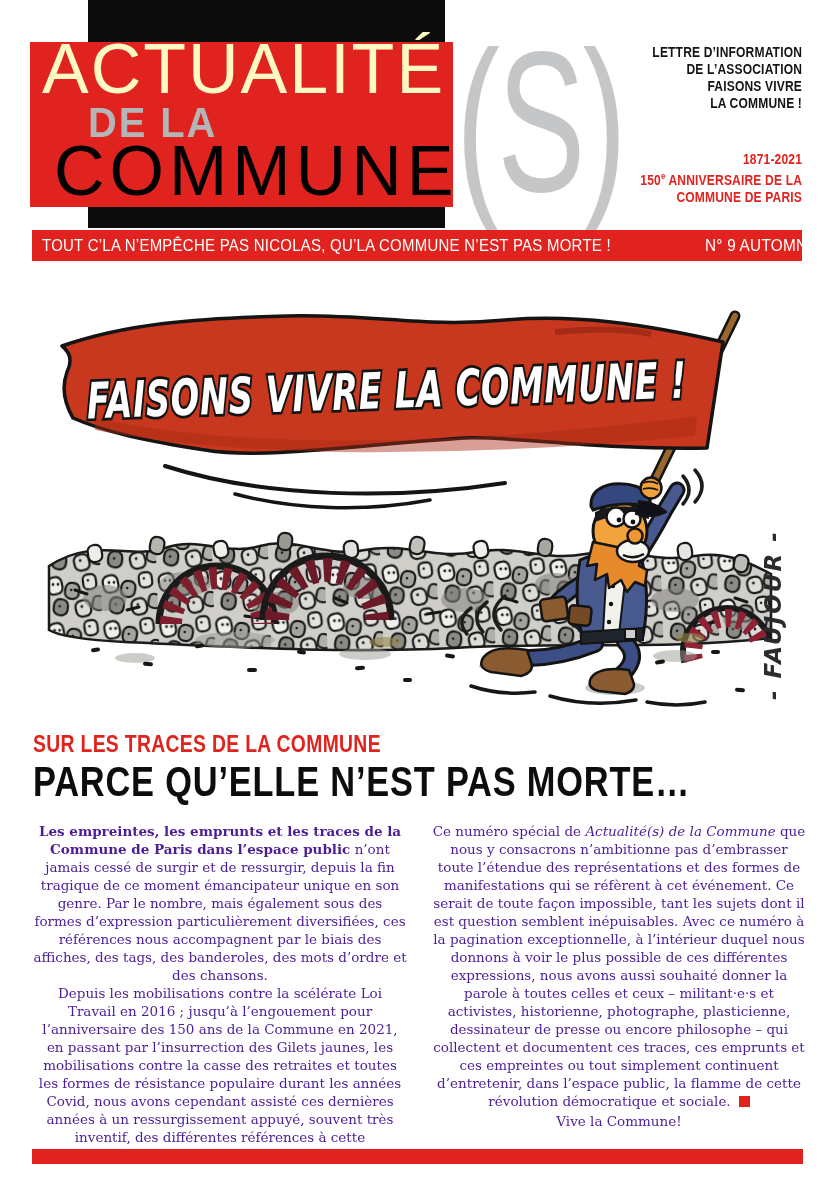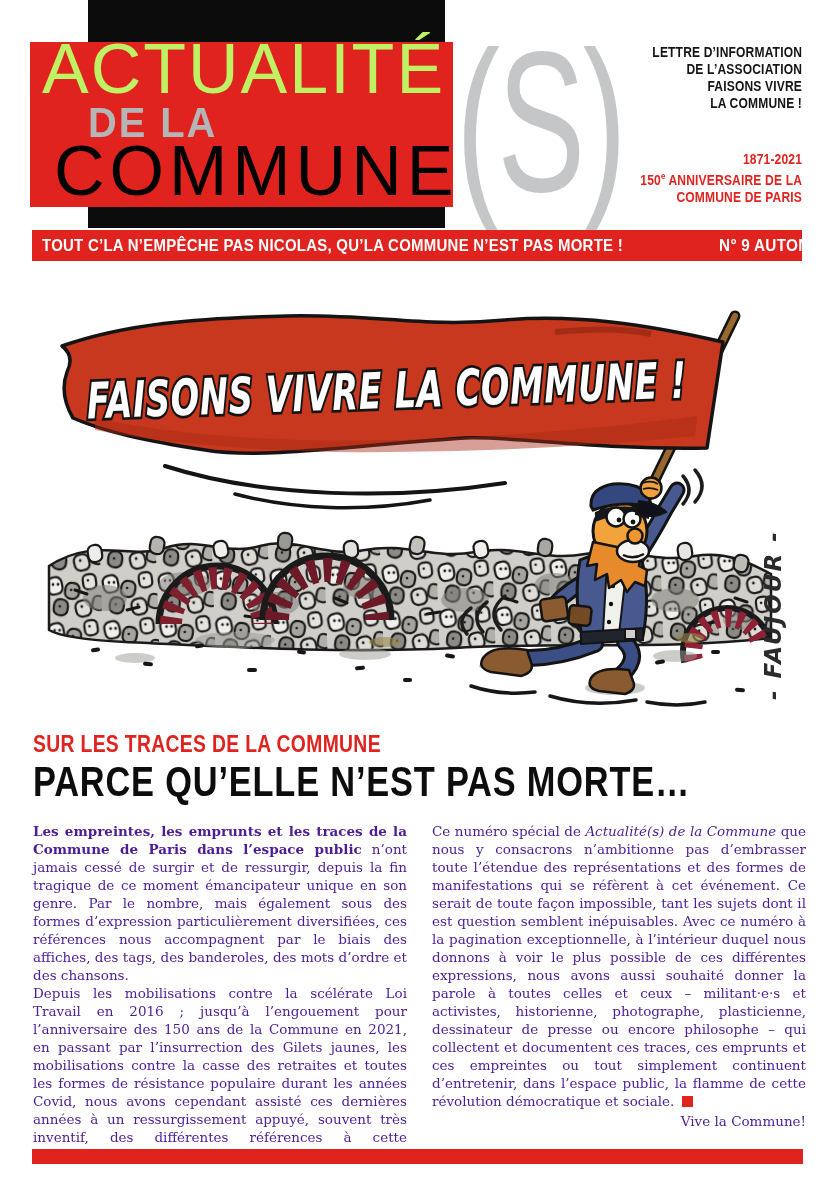--- a/index.html
+++ b/index.html
@@ -10,21 +10,21 @@
   html,body{margin:0;padding:0;background:#ffffff;}
   .page{
     position:relative;width:838px;height:1200px;margin:0 auto;
     background:#ffffff;overflow:hidden;
     font-family:"Liberation Sans",sans-serif;color:var(--ink);
   }
   
   .black-panel{position:absolute;left:88px;top:0;width:357px;height:228px;background:#0c0c0c;}
   .red-box{position:absolute;left:30px;top:42px;width:423px;height:165px;background:var(--red);}
   .m-line{position:absolute;white-space:nowrap;}
-  .t1{left:12px;top:-8px;font-size:70px;line-height:70px;color:#bef264;letter-spacing:2px;}
+  .t1{left:12px;top:-8px;font-size:70px;line-height:70px;color:#fef9c3;letter-spacing:2px;}
   .t2{left:58px;top:60px;font-size:42px;line-height:42px;font-weight:700;color:#b4b5b7;letter-spacing:2px;transform:scaleX(.95);transform-origin:0 0;}
   .t3{left:12px;top:94px;font-size:70px;line-height:70px;color:#000000;letter-spacing:5px;margin-left:12px;}
   .s-suffix{
     position:absolute;left:456px;top:22px;font-size:200px;line-height:200px;
     color:var(--gray);letter-spacing:-4px;transform:scaleX(.66);transform-origin:0 0;white-space:nowrap;
   }
   .info-block{
     position:absolute;right:36px;top:44px;text-align:right;
     font-size:14px;line-height:17px;font-weight:700;letter-spacing:.2px;
     transform:scaleX(.86);transform-origin:100% 0;color:#141414;
@@ -32,21 +32,21 @@
   .anniv-block{
     position:absolute;right:36px;top:151px;text-align:right;color:var(--red);
     font-size:14px;line-height:17px;font-weight:700;letter-spacing:.2px;
     transform:scaleX(.86);transform-origin:100% 0;
   }
   .anniv-block sup{font-size:9px;}
   
   .issue-bar{
     position:absolute;left:32px;top:230px;width:770px;height:31px;background:var(--red);
     display:flex;justify-content:space-between;align-items:center;
-    padding:12px 10px;box-sizing:border-box;color:#fff;font-weight:700;font-size:17px;letter-spacing:.3px;white-space:nowrap;
+    padding:12px 10px;box-sizing:border-box;color:#fff;font-weight:400;font-size:17px;letter-spacing:.3px;white-space:nowrap;
   }
   .issue-bar .left{transform:scaleX(.88);transform-origin:0 50%;}
   .issue-bar .right{transform:scaleX(.9);transform-origin:100% 50%;}
   
   .cartoon{position:absolute;left:35px;top:298px;width:770px;height:420px;}
   
   .kicker{
     position:absolute;left:33px;top:731px;color:var(--red);
     font-size:23px;font-weight:700;letter-spacing:.4px;white-space:nowrap;
     transform:scaleX(.84);transform-origin:0 0;
@@ -54,21 +54,21 @@
   .headline{
     position:absolute;left:33px;top:757px;color:#0d0d0d;
     font-size:43px;font-weight:700;letter-spacing:1px;white-space:nowrap;
     transform:scaleX(.8);transform-origin:0 0;
   }
   .columns{
     position:absolute;left:33px;top:822px;width:773px;display:flex;gap:25px;
     font-family:"DejaVu Serif",serif;font-size:13.5px;line-height:18px;color:#4c1d95;
   }
   .col{flex:1;text-align:justify;}
-  .col p{margin:0;}
+  .col p{margin:0;text-align:center;}
   .lead{font-weight:700;}
   .ital{font-style:italic;margin-top:39px;}
   .endmark{display:inline-block;width:11px;height:11px;background:var(--red);margin-left:8px;vertical-align:-1px;}
   .closing{text-align:right;margin-top:2px !important;}
   .bottom-rule{position:absolute;left:32px;top:1149px;width:771px;height:15px;background:var(--red);}
 </style>
 </head>
 <body>
 
 <div class="page">

